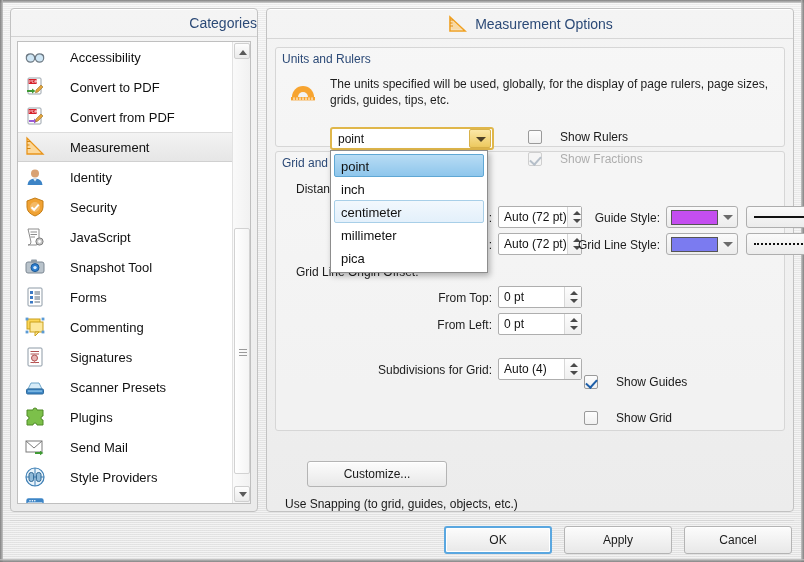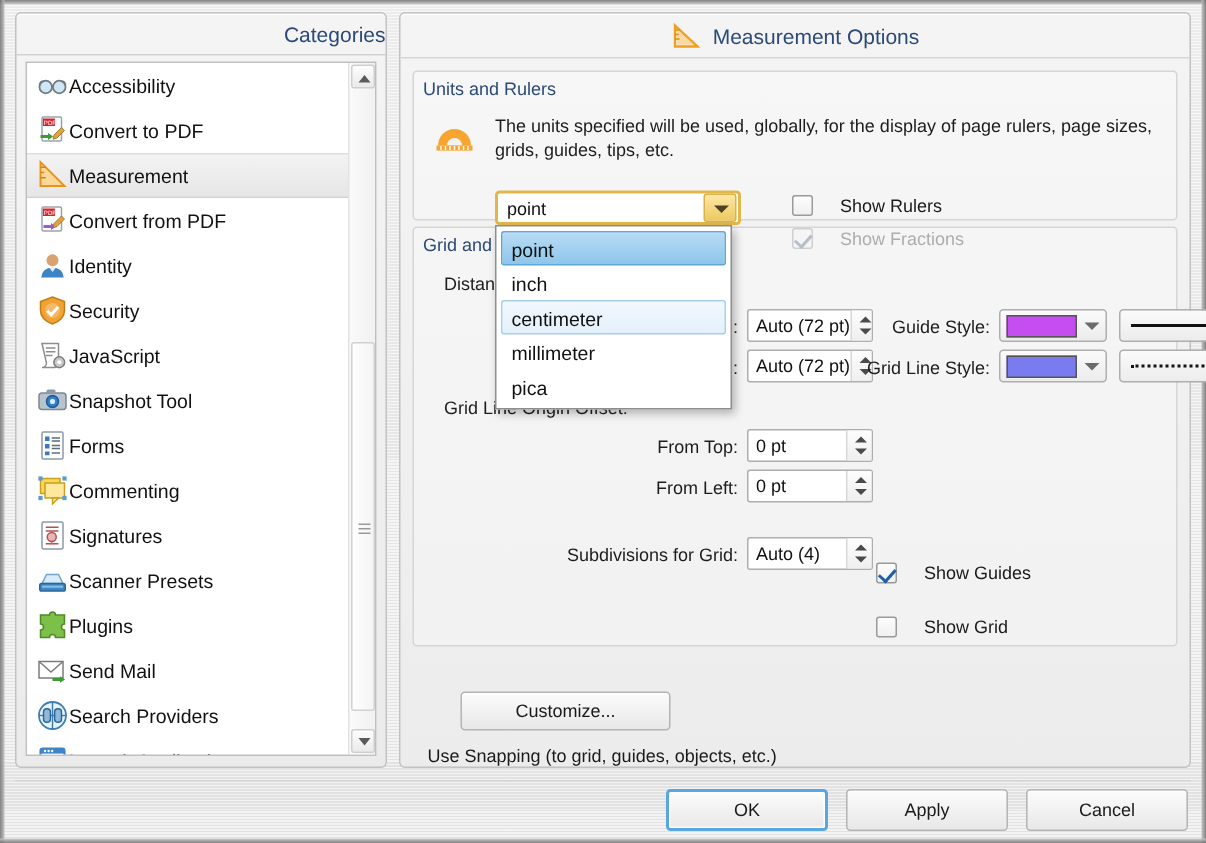--- a/index.html
+++ b/index.html
@@ -43,21 +43,21 @@
     font-size: 14px; color: #2c4a77;
     border-bottom: 1px solid #d3d3d3;
   }
   .cat-listwrap {
     position: absolute; left: 6px; top: 32px; right: 6px; bottom: 7px;
     background: #ffffff; border: 1px solid #bfbfbf;
     overflow: hidden;
   }
   .cat-list { position:absolute; left:0; top:0; right:18px; bottom:0; overflow:hidden; }
   .cat-item {
-    display: flex; align-items: center; gap: 0;
+    display: flex; align-items: center; gap: 24px;
     height: 30px; padding: 0 6px; font-size: 13px; color: #111;
     white-space: nowrap;
   }
   .cat-item.selected {
     background: linear-gradient(180deg,#f3f3f3,#e6e6e6);
     border-top: 1px solid #dcdcdc; border-bottom: 1px solid #d0d0d0;
   }
   .cat-ico { width: 22px; height: 22px; flex: 0 0 22px; position: relative; }
 
   
@@ -215,45 +215,45 @@
               <rect x="4" y="2" width="13" height="16" rx="1" fill="#fff" stroke="#9aa3ab"></rect>
               <rect x="4.6" y="3" width="8" height="5" fill="#d6202a"></rect>
               <text x="5.2" y="7.2" font-size="4.1" fill="#fff" font-family="sans-serif">PDF</text>
               <path d="M3 15 h6" stroke="#3f9a35" stroke-width="2"></path>
               <path d="M8 12.6 l3.4 2.4 -3.4 2.4 z" fill="#3f9a35"></path>
               <path d="M12 14 l5-5 2 2 -5 5 -2.6 .8z" fill="#e2a33c" stroke="#9a7428" stroke-width=".6"></path>
             </svg>
           </span>
           <span>Convert to PDF</span>
         </div>
-        <div class="cat-item selected">
-          <span class="cat-ico">
-            <svg width="22" height="22" viewBox="0 0 22 22">
-              <polygon points="3,2 3,18 19,18" fill="#fcd89a" stroke="#e8941b" stroke-width="1.3"></polygon>
-              <g stroke="#d2840f" stroke-width="1">
-                <line x1="3" y1="5.5" x2="6.5" y2="5.5"></line>
-                <line x1="3" y1="9" x2="5.5" y2="9"></line>
-                <line x1="3" y1="12.5" x2="6.5" y2="12.5"></line>
-              </g>
-            </svg>
-          </span>
-          <span>Measurement</span>
-        </div>
         <div class="cat-item">
           <span class="cat-ico">
             <svg width="22" height="22" viewBox="0 0 22 22">
               <rect x="4" y="2" width="13" height="16" rx="1" fill="#fff" stroke="#9aa3ab"></rect>
               <rect x="4.6" y="3" width="8" height="5" fill="#d6202a"></rect>
               <text x="5.2" y="7.2" font-size="4.1" fill="#fff" font-family="sans-serif">PDF</text>
               <path d="M5 15 h6" stroke="#9b5bd6" stroke-width="2"></path>
               <path d="M10 12.6 l3.4 2.4 -3.4 2.4 z" fill="#9b5bd6"></path>
               <path d="M12 13 l5-5 2 2 -5 5 -2.6 .8z" fill="#e2a33c" stroke="#9a7428" stroke-width=".6"></path>
             </svg>
           </span>
           <span>Convert from PDF</span>
+        </div>
+        <div class="cat-item selected">
+          <span class="cat-ico">
+            <svg width="22" height="22" viewBox="0 0 22 22">
+              <polygon points="3,2 3,18 19,18" fill="#fcd89a" stroke="#e8941b" stroke-width="1.3"></polygon>
+              <g stroke="#d2840f" stroke-width="1">
+                <line x1="3" y1="5.5" x2="6.5" y2="5.5"></line>
+                <line x1="3" y1="9" x2="5.5" y2="9"></line>
+                <line x1="3" y1="12.5" x2="6.5" y2="12.5"></line>
+              </g>
+            </svg>
+          </span>
+          <span>Measurement</span>
         </div>
         <div class="cat-item">
           <span class="cat-ico">
             <svg width="22" height="22" viewBox="0 0 22 22">
               <circle cx="11" cy="7.5" r="4" fill="#d9a273"></circle>
               <path d="M3.5 19 Q4 12.5 11 12.5 Q18 12.5 18.5 19 Z" fill="#3d84c6"></path>
               <path d="M9 12.6 L11 15.4 L13 12.6" fill="#e6eef5"></path>
             </svg>
           </span>
           <span>Identity</span>
@@ -377,21 +377,21 @@
             <svg width="22" height="22" viewBox="0 0 22 22">
               <circle cx="11" cy="11" r="9" fill="#eaf4fb" stroke="#3d7fb5" stroke-width="1.2"></circle>
               <g stroke="#3d7fb5" stroke-width="1">
                 <line x1="2" y1="11" x2="20" y2="11"></line>
                 <line x1="11" y1="2" x2="11" y2="20"></line>
               </g>
               <rect x="5" y="6.5" width="4.6" height="9" rx="2.2" fill="#8fb9d8" stroke="#2d6693"></rect>
               <rect x="12.4" y="6.5" width="4.6" height="9" rx="2.2" fill="#8fb9d8" stroke="#2d6693"></rect>
             </svg>
           </span>
-          <span>Search Providers</span>
+          <span>Style Providers</span>
         </div>
         <div class="cat-item">
           <span class="cat-ico">
             <svg width="22" height="22" viewBox="0 0 22 22">
               <rect x="3" y="3" width="16" height="16" rx="1.5" fill="#fff" stroke="#3d85c6" stroke-width="1.4"></rect>
               <rect x="3" y="3" width="16" height="3.4" fill="#3d85c6"></rect>
               <g fill="#fff">
                 <circle cx="6" cy="4.7" r=".8"></circle>
                 <circle cx="8.4" cy="4.7" r=".8"></circle>
                 <circle cx="10.8" cy="4.7" r=".8"></circle>

